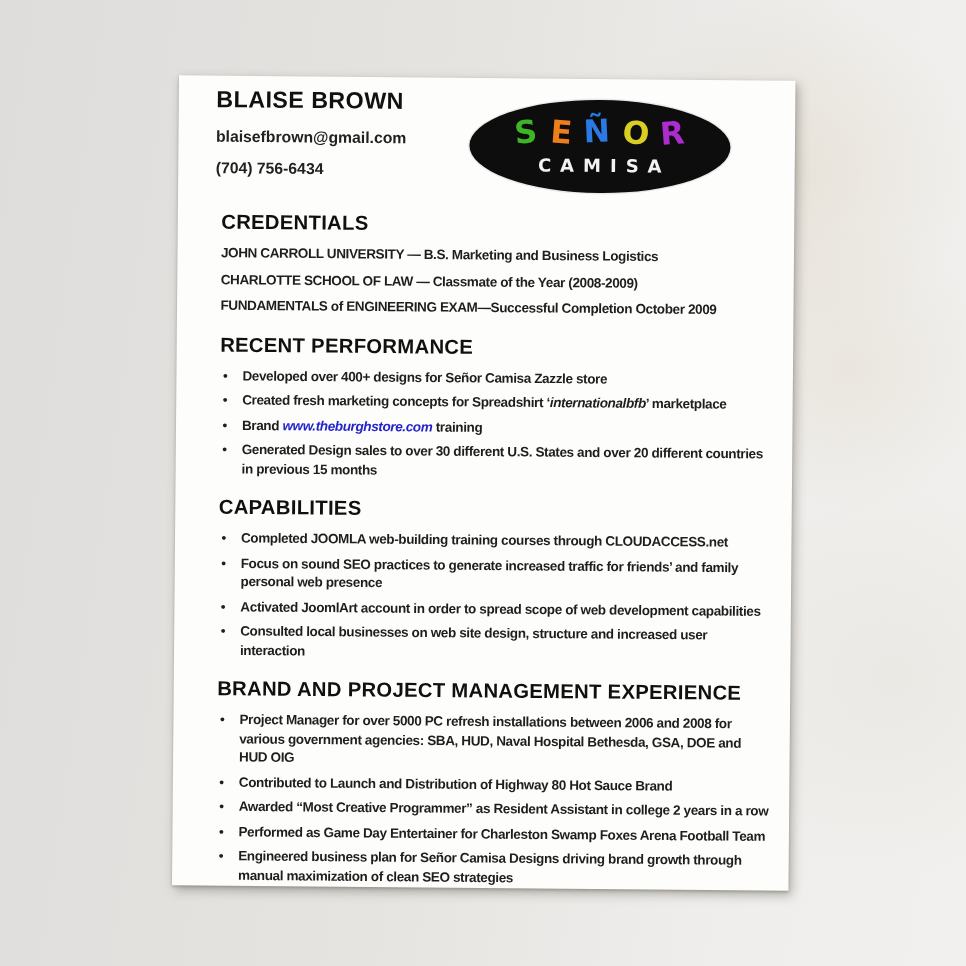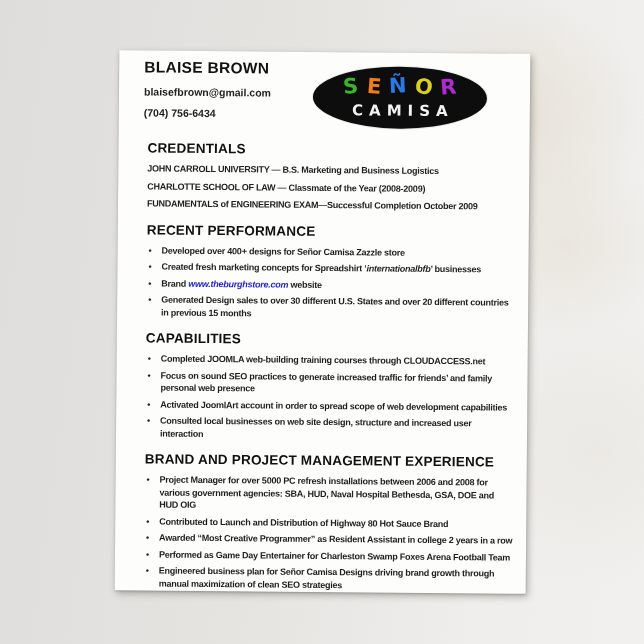--- a/index.html
+++ b/index.html
@@ -51,21 +51,21 @@
     font-size: 21px; font-weight: bold; line-height: 20px;
   }
   .logo-word span { display: inline-block; margin: 0 4px; }
   .logo-word span:nth-child(1) { transform: rotate(-6deg); }
   .logo-word span:nth-child(2) { transform: rotate(4deg); }
   .logo-word span:nth-child(3) { transform: rotate(-3deg) translateY(-1px); }
   .logo-word span:nth-child(4) { transform: rotate(6deg); }
   .logo-word span:nth-child(5) { transform: rotate(-5deg); }
   .logo-sub {
     font-family: "DejaVu Sans", sans-serif;
-    font-size: 15px; font-weight: bold;
+    font-size: 12px; font-weight: bold;
     letter-spacing: 6px; margin-top: 5px; margin-left: 6px;
     color: #f2f2f2;
   }
 
   .sections { padding: 0 12px 0 29px; }
   h2 {
     font-size: 13.5px; font-weight: bold; color: #101010;
     letter-spacing: 0.2px; margin: 12px 0 7px;
   }
   .item {
@@ -111,22 +111,22 @@
     <section>
       <h2>CREDENTIALS</h2>
       <div class="item plain"><span>JOHN CARROLL UNIVERSITY — B.S. Marketing and Business Logistics</span></div>
       <div class="item plain"><span>CHARLOTTE SCHOOL OF LAW — Classmate of the Year (2008-2009)</span></div>
       <div class="item plain"><span>FUNDAMENTALS of ENGINEERING EXAM—Successful Completion October 2009</span></div>
     </section>
 
     <section>
       <h2>RECENT PERFORMANCE</h2>
       <div class="item bulleted"><span>Developed over 400+ designs for Señor Camisa Zazzle store</span></div>
-      <div class="item bulleted"><span>Created fresh marketing concepts for Spreadshirt ‘</span><span class="it">internationalbfb</span><span>’ businesses</span></div>
-      <div class="item bulleted"><span>Brand </span><span class="link">www.theburghstore.com</span><span> website</span></div>
+      <div class="item bulleted"><span>Created fresh marketing concepts for Spreadshirt ‘</span><span class="it">internationalbfb</span><span>’ marketplace</span></div>
+      <div class="item bulleted"><span>Brand </span><span class="link">www.theburghstore.com</span><span> training</span></div>
       <div class="item bulleted"><span>Generated Design sales to over 30 different U.S. States and over 20 different countries in previous 15 months</span></div>
     </section>
 
     <section>
       <h2>CAPABILITIES</h2>
       <div class="item bulleted"><span>Completed JOOMLA web-building training courses through CLOUDACCESS.net</span></div>
       <div class="item bulleted"><span>Focus on sound SEO practices to generate increased traffic for friends’ and family personal web presence</span></div>
       <div class="item bulleted"><span>Activated JoomlArt account in order to spread scope of web development capabilities</span></div>
       <div class="item bulleted"><span>Consulted local businesses on web site design, structure and increased user interaction</span></div>
     </section>

